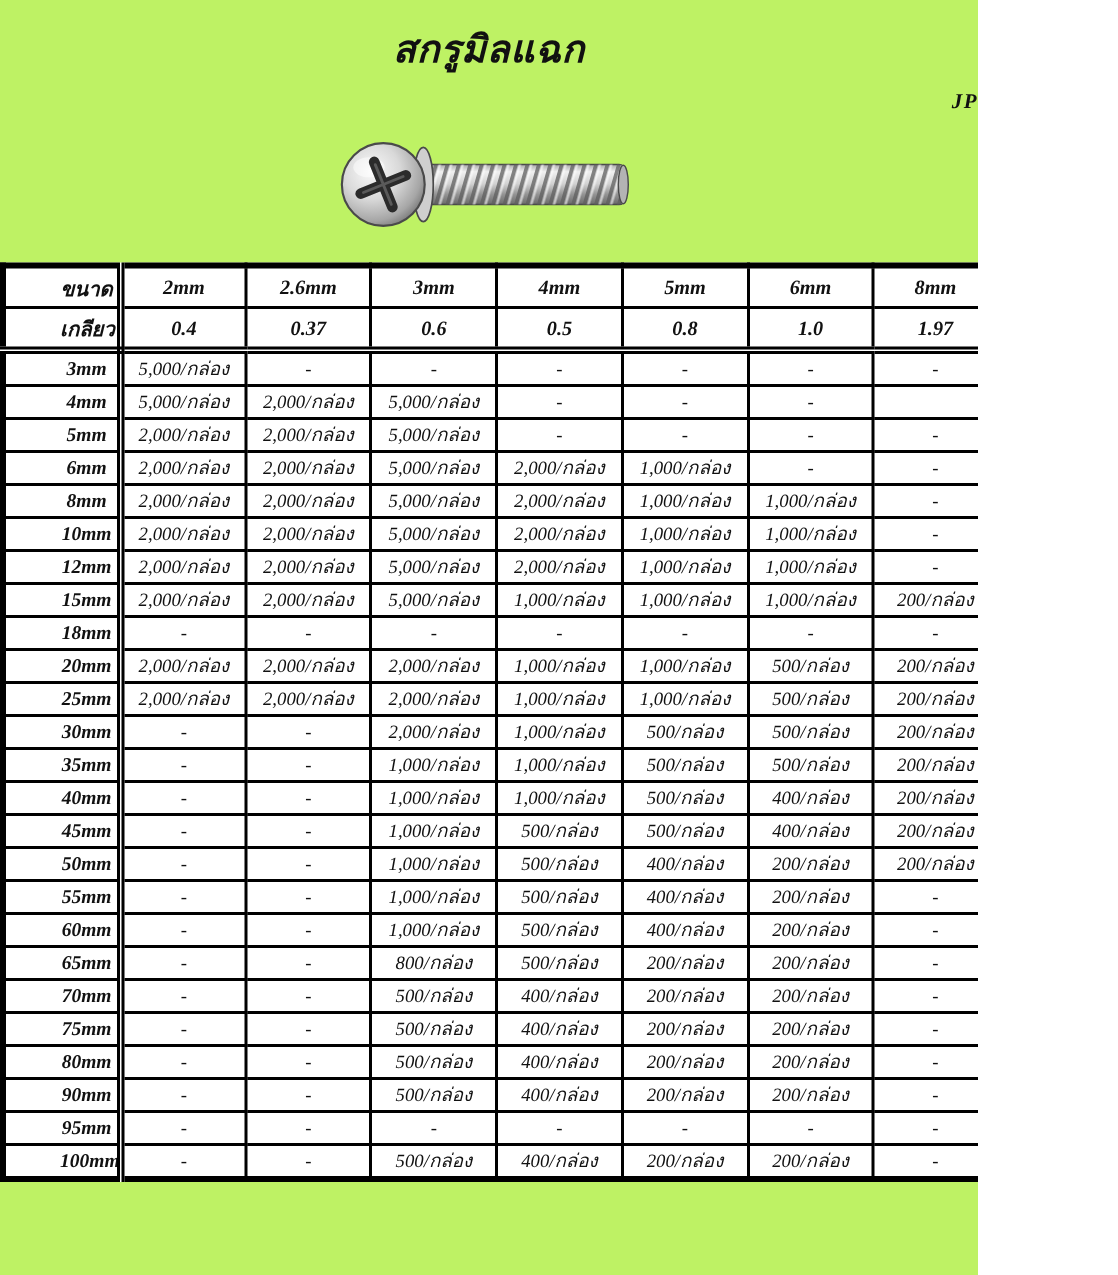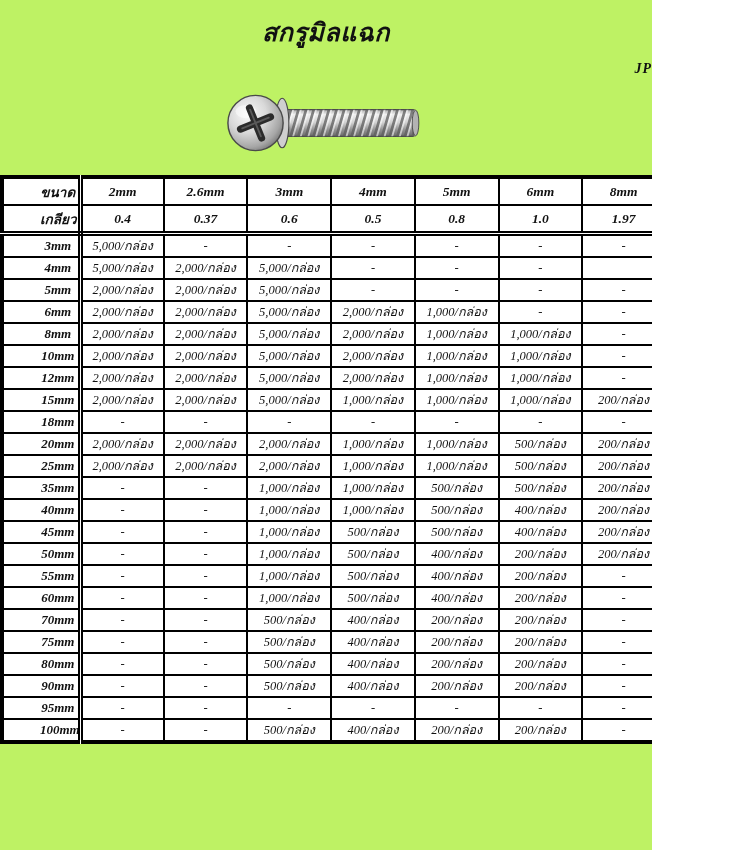--- a/index.html
+++ b/index.html
@@ -261,20 +261,30 @@
           <th>25mm</th>
           <td>2,000/กล่อง</td>
           <td>2,000/กล่อง</td>
           <td>2,000/กล่อง</td>
           <td>1,000/กล่อง</td>
           <td>1,000/กล่อง</td>
           <td>500/กล่อง</td>
           <td>200/กล่อง</td>
         </tr>
         <tr>
+          <th>30mm</th>
+          <td>-</td>
+          <td>-</td>
+          <td>2,000/กล่อง</td>
+          <td>1,000/กล่อง</td>
+          <td>500/กล่อง</td>
+          <td>500/กล่อง</td>
+          <td>200/กล่อง</td>
+        </tr>
+        <tr>
           <th>35mm</th>
           <td>-</td>
           <td>-</td>
           <td>1,000/กล่อง</td>
           <td>1,000/กล่อง</td>
           <td>500/กล่อง</td>
           <td>500/กล่อง</td>
           <td>200/กล่อง</td>
         </tr>
         <tr>
@@ -317,20 +327,30 @@
           <td>200/กล่อง</td>
           <td>-</td>
         </tr>
         <tr>
           <th>60mm</th>
           <td>-</td>
           <td>-</td>
           <td>1,000/กล่อง</td>
           <td>500/กล่อง</td>
           <td>400/กล่อง</td>
+          <td>200/กล่อง</td>
+          <td>-</td>
+        </tr>
+        <tr>
+          <th>65mm</th>
+          <td>-</td>
+          <td>-</td>
+          <td>800/กล่อง</td>
+          <td>500/กล่อง</td>
+          <td>200/กล่อง</td>
           <td>200/กล่อง</td>
           <td>-</td>
         </tr>
         <tr>
           <th>70mm</th>
           <td>-</td>
           <td>-</td>
           <td>500/กล่อง</td>
           <td>400/กล่อง</td>
           <td>200/กล่อง</td>

